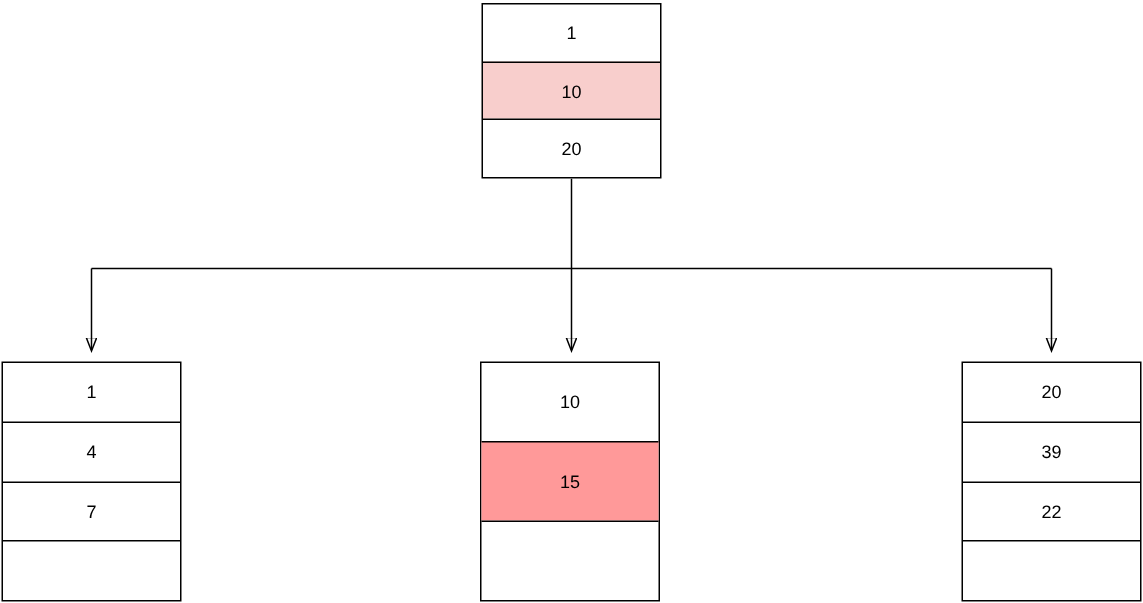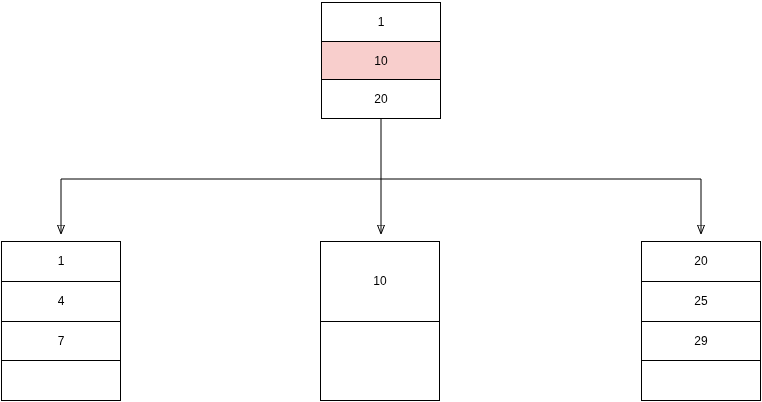--- a/index.html
+++ b/index.html
@@ -79,23 +79,24 @@
 
   <div class="node left">
     <div class="cell">1</div>
     <div class="cell">4</div>
     <div class="cell">7</div>
     <div class="cell"></div>
   </div>
 
   <div class="node middle">
     <div class="cell">10</div>
+    <div class="cell hl-strong">15</div>
     <div class="cell"></div>
   </div>
 
   <div class="node right">
     <div class="cell">20</div>
-    <div class="cell">25</div>
-    <div class="cell">29</div>
+    <div class="cell">39</div>
+    <div class="cell">22</div>
     <div class="cell"></div>
   </div>
 
 </div>
 
 </body></html>

